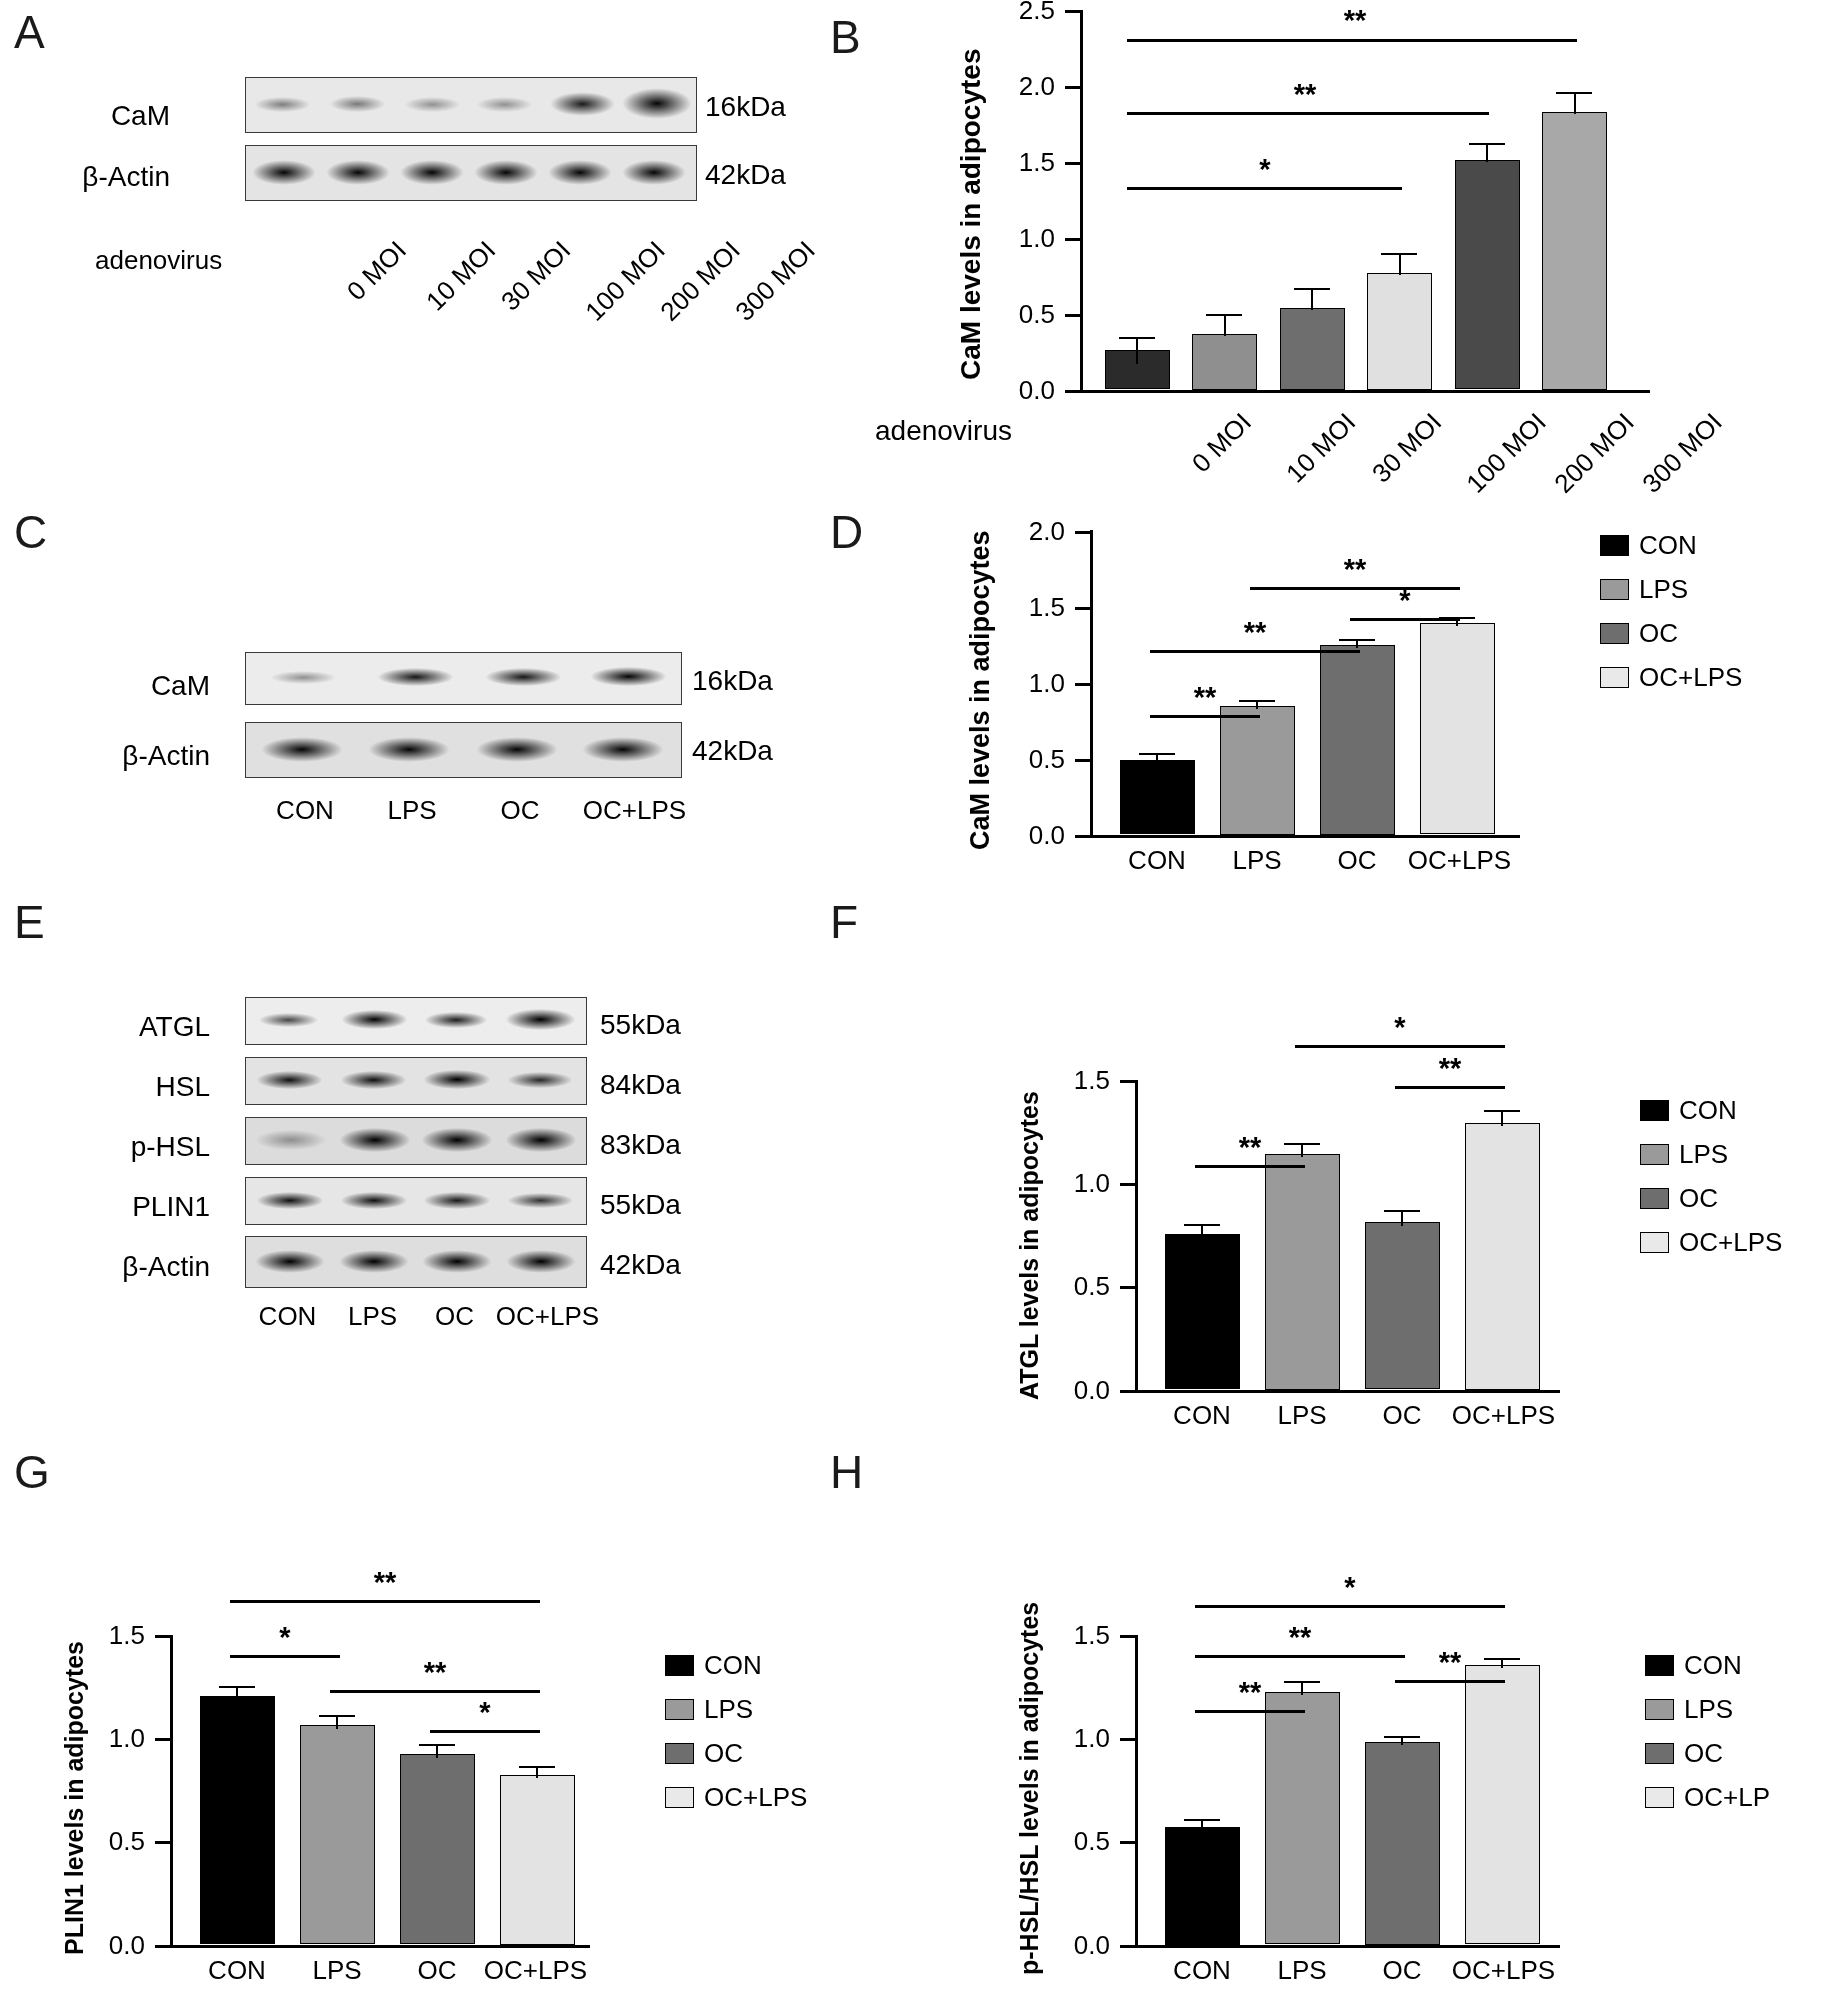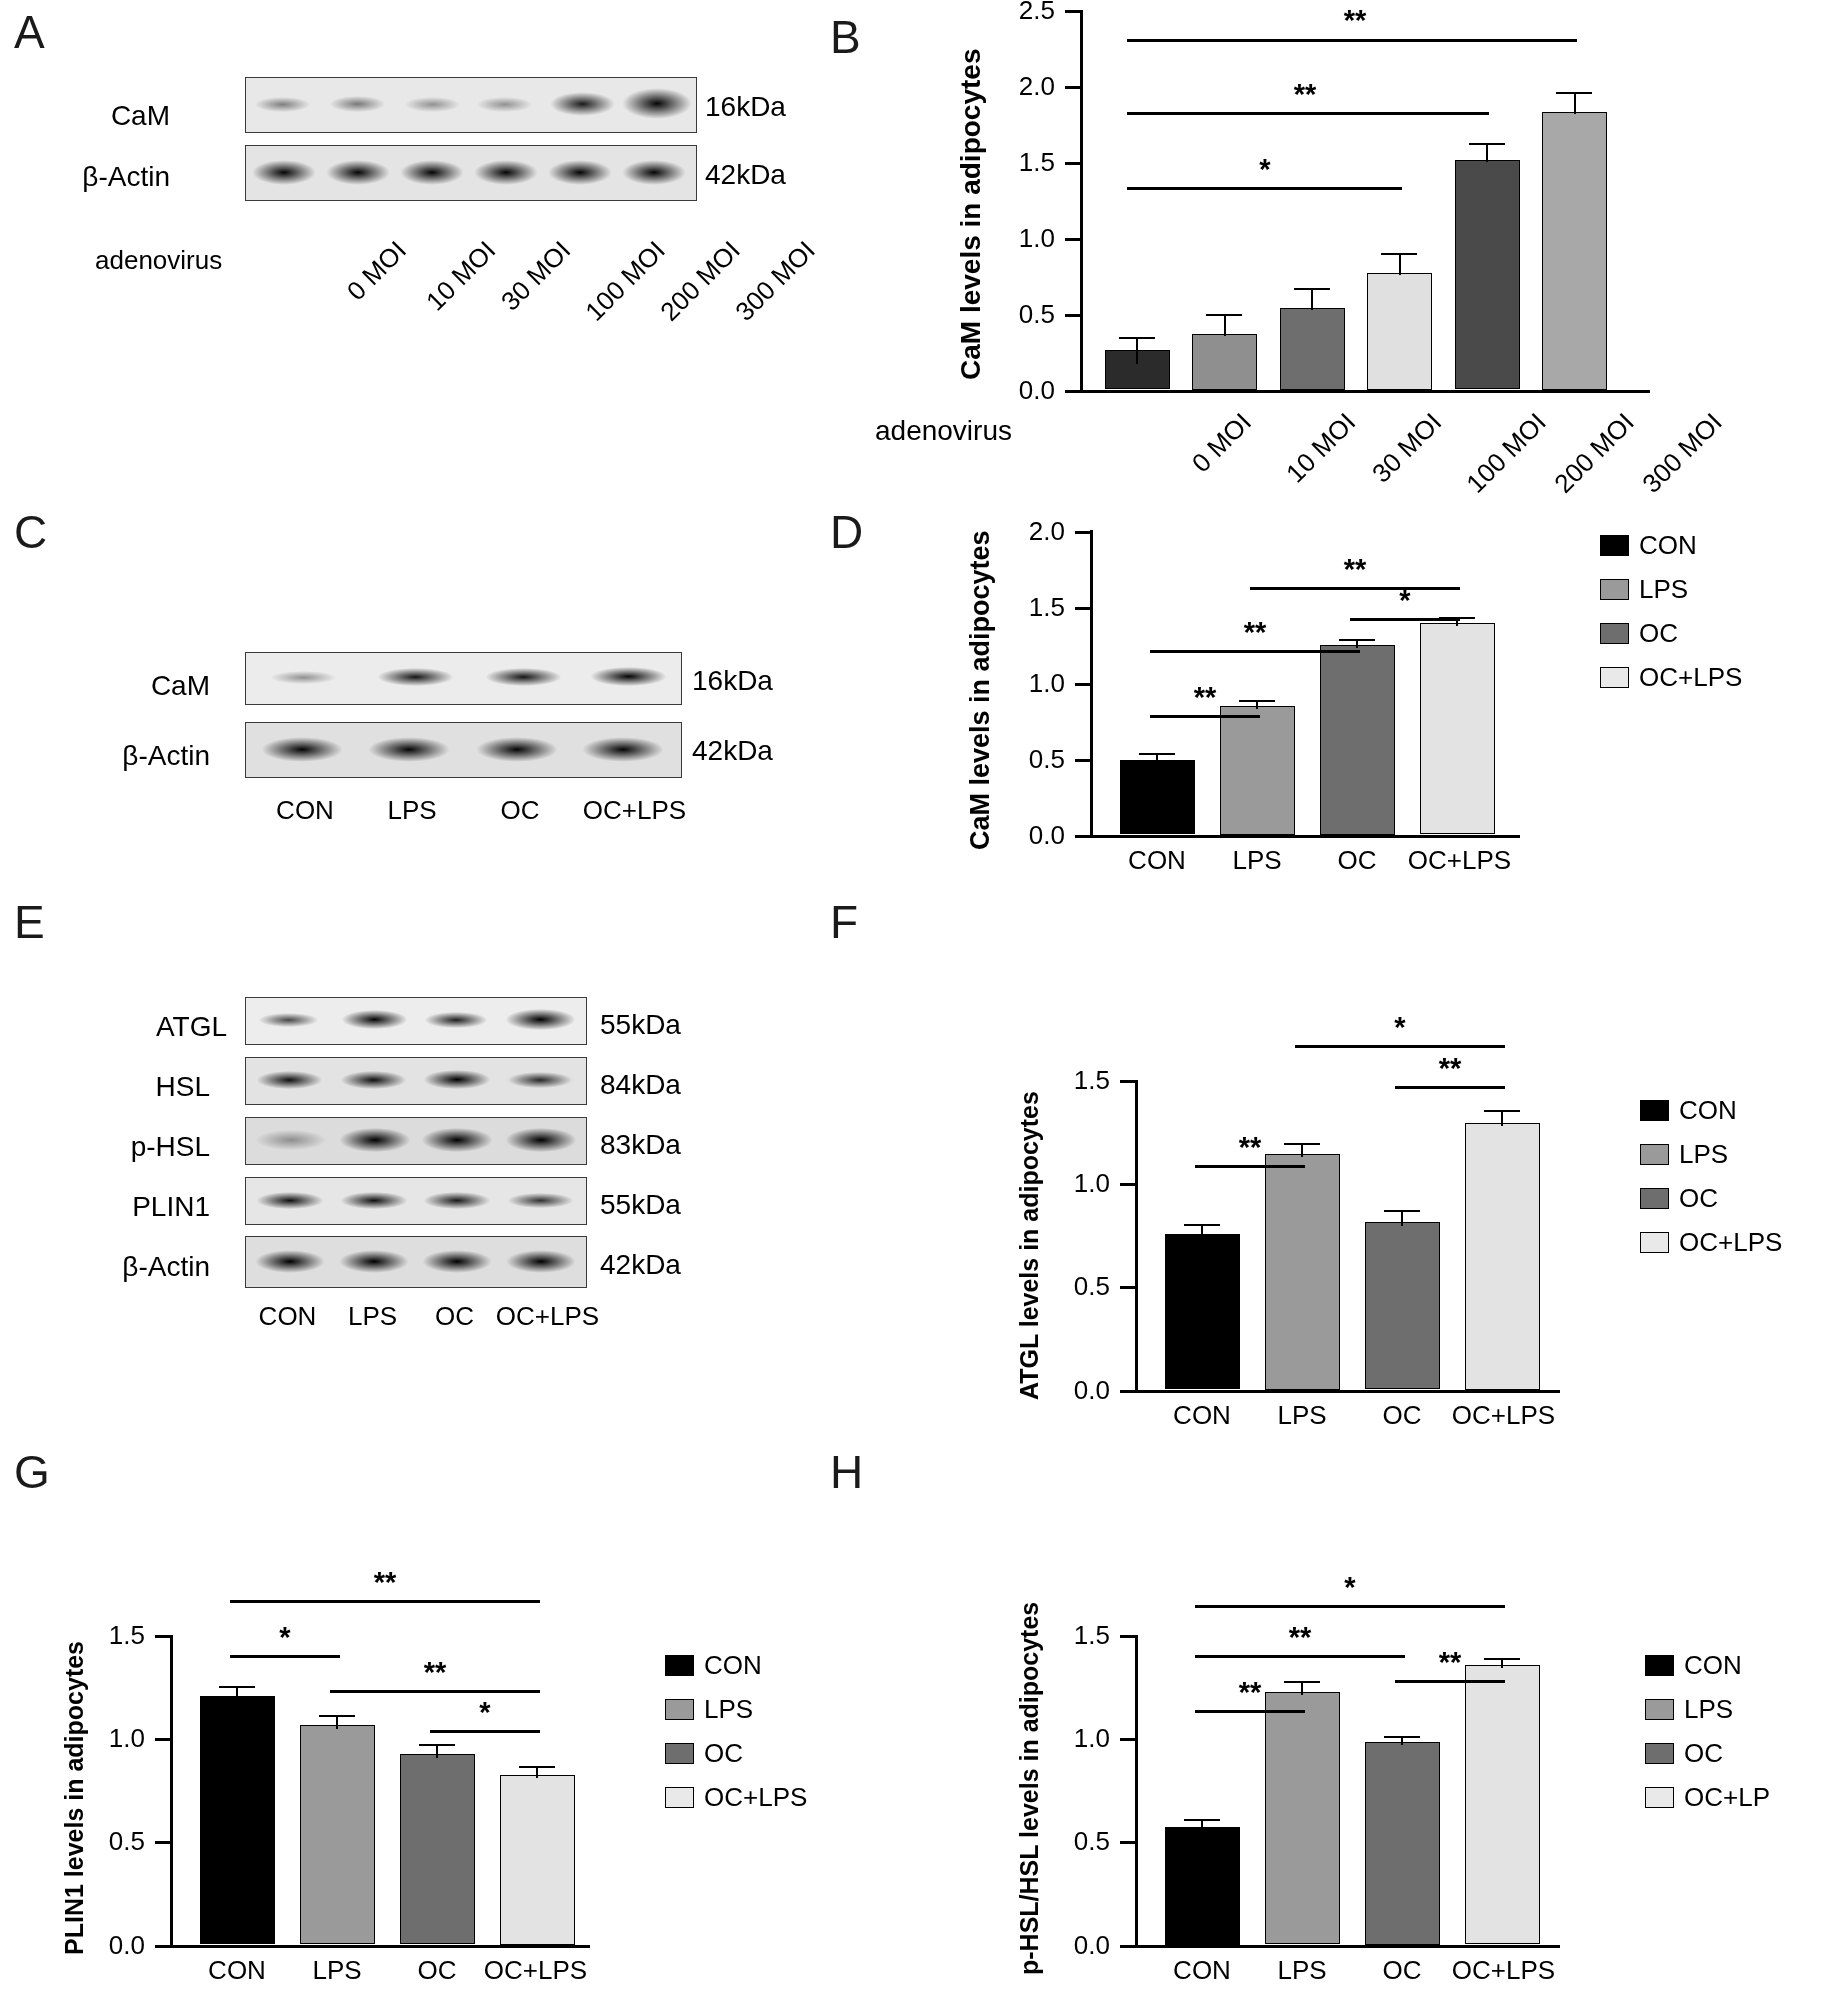--- a/index.html
+++ b/index.html
@@ -217,21 +217,21 @@
     <div class="legend-item">
         <div class="legend-swatch" style="background:#e9e9e9;"></div>
         <div class="legend-text">OC+LPS</div>
       </div>
   </div>
 </div>
 
 <div class="panel" style="left:0;top:895px;width:820px;height:525px;">
   <div class="panel-letter" style="position:absolute;left:14px;top:0;">E</div>
 
-  <div class="blot-label" style="left:122px;top:116px;width:105px;">ATGL</div>
+  <div class="blot-label" style="left:105px;top:116px;width:105px;">ATGL</div>
   <div class="blot-box" style="left:245px;top:102px;width:340px;height:46px;background:#ededed;">
     <div class="band" style="left:13px;top:15px;width:59px;height:14px;background:radial-gradient(ellipse at center,rgba(30,30,30,0.8),rgba(235,235,235,0) 72%);"></div>
     <div class="band" style="left:96px;top:12px;width:65px;height:19px;background:radial-gradient(ellipse at center,rgba(5,5,5,1),rgba(235,235,235,0) 72%);"></div>
     <div class="band" style="left:179px;top:14px;width:62px;height:16px;background:radial-gradient(ellipse at center,rgba(15,15,15,0.93),rgba(235,235,235,0) 72%);"></div>
     <div class="band" style="left:260px;top:11px;width:69px;height:21px;background:radial-gradient(ellipse at center,rgba(0,0,0,1),rgba(235,235,235,0) 72%);"></div>
   </div>
   <div class="blot-kda" style="left:600px;top:114px;">55kDa</div>
 
   <div class="blot-label" style="left:115px;top:176px;width:95px;">HSL</div>
   <div class="blot-box" style="left:245px;top:162px;width:340px;height:46px;background:#e3e3e3;">

